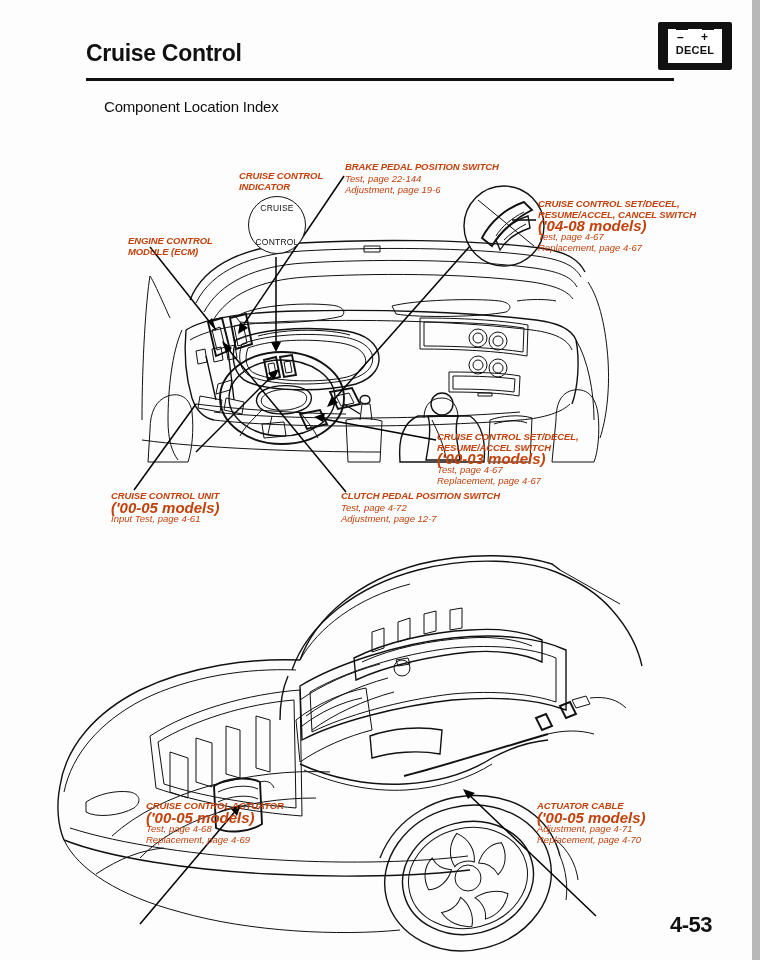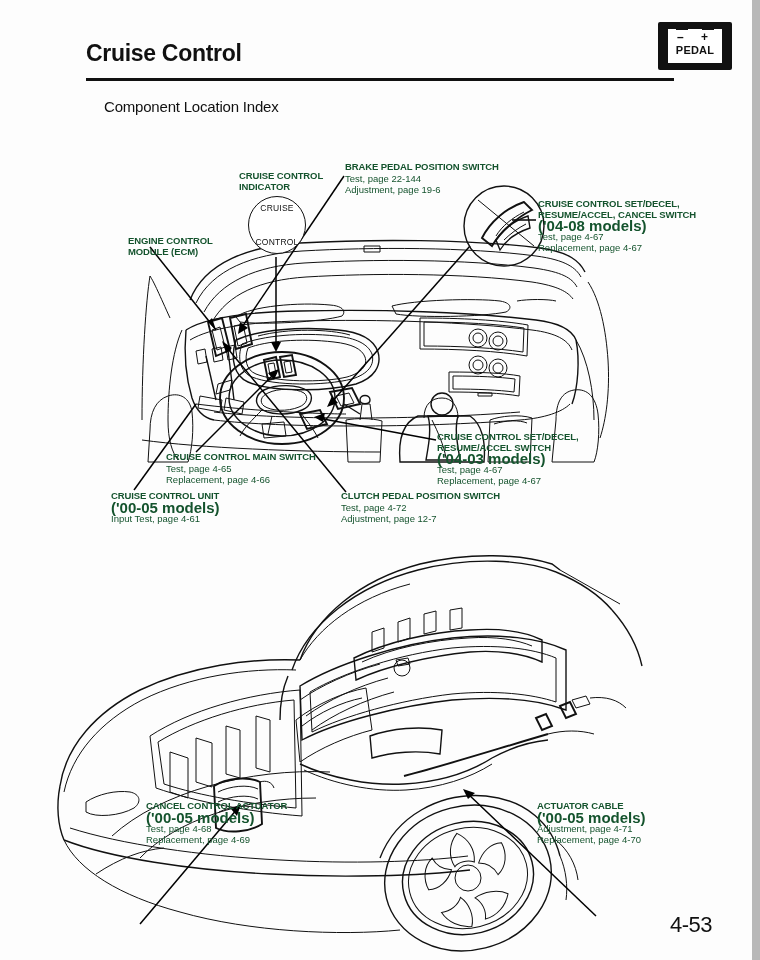--- a/index.html
+++ b/index.html
@@ -35,33 +35,33 @@
   #engine-tab .sym.plus{left:33px;}
   #engine-tab .etext{
     position:absolute;left:0;right:0;top:15px;text-align:center;
     font-size:11px;font-weight:bold;color:#111;letter-spacing:.2px;
   }
   #section-title{
     position:absolute;left:104px;top:98px;
     font-size:15px;font-weight:normal;color:#111;letter-spacing:-.2px;
   }
   
-  .callout{position:absolute;color:#14532d;}
+  .callout{position:absolute;color:#c2410c;font-style:italic;}
   .callout .hd{font-size:9.5px;font-weight:bold;line-height:10.5px;letter-spacing:-.1px;}
   .callout .sub{font-size:15px;font-weight:bold;line-height:11px;}
   .callout .ln{font-size:9.5px;line-height:11px;}
   
   svg.art{position:absolute;left:0;top:0;overflow:visible;}
   .ln-s{fill:none;stroke:#111;stroke-width:1;}
   .ln-m{fill:none;stroke:#111;stroke-width:1.4;}
   .ln-b{fill:none;stroke:#111;stroke-width:1.9;}
   .lead{fill:none;stroke:#000;stroke-width:1.5;}
   #page-number{
     position:absolute;right:40px;top:912px;
-    font-size:22px;font-weight:normal;color:#111;letter-spacing:-.5px;
+    font-size:22px;font-weight:bold;color:#111;letter-spacing:-.5px;
   }
   .ind-circle{
     position:absolute;width:56px;height:56px;border:1.6px solid #111;border-radius:50%;
     background:#fff;display:flex;flex-direction:column;align-items:center;justify-content:center;gap:24px;
   }
   .ind-circle span{font-size:8.5px;line-height:10px;color:#111;letter-spacing:.2px;}
 </style>
 </head>
 <body>
 
@@ -69,21 +69,21 @@
 
   <div id="chapter-title">Cruise Control</div>
   <div id="header-rule"></div>
 
   <div id="engine-tab">
     <div class="battery">
       <div class="term l"></div>
       <div class="term r"></div>
       <div class="sym minus">–</div>
       <div class="sym plus">+</div>
-      <div class="etext">PEDAL</div>
+      <div class="etext">DECEL</div>
     </div>
   </div>
 
   <div id="section-title">Component Location Index</div>
 
   <svg class="art" id="fig-dash" width="760" height="560" viewBox="0 0 760 560">
 
     <path class="ln-m" d="M190 300 C 205 262 250 246 300 243 C 370 239 470 239 540 248 C 570 252 580 262 585 272"></path>
     <path class="ln-s" d="M196 303 C 212 270 252 254 302 251 C 372 247 468 247 536 256 C 566 260 576 268 581 277"></path>
     <path class="ln-s" d="M204 312 C 220 282 256 266 304 263 C 372 259 466 259 534 268 C 562 272 572 278 577 287"></path>
@@ -341,48 +341,43 @@
   </div>
 
   <div class="callout" style="left:538px;top:199px">
     <div class="hd">CRUISE CONTROL SET/DECEL,</div>
     <div class="hd">RESUME/ACCEL, CANCEL SWITCH</div>
     <div class="sub">('04-08 models)</div>
     <div class="ln">Test, page 4-67</div>
     <div class="ln">Replacement, page 4-67</div>
   </div>
 
-  <div class="callout" style="left:166px;top:452px">
-    <div class="hd">CRUISE CONTROL MAIN SWITCH</div>
-    <div class="ln">Test, page 4-65</div>
-    <div class="ln">Replacement, page 4-66</div>
-  </div>
 
   <div class="callout" style="left:111px;top:491px">
     <div class="hd">CRUISE CONTROL UNIT</div>
     <div class="sub">('00-05 models)</div>
     <div class="ln">Input Test, page 4-61</div>
   </div>
 
   <div class="callout" style="left:341px;top:491px">
     <div class="hd">CLUTCH PEDAL POSITION SWITCH</div>
     <div class="ln">Test, page 4-72</div>
     <div class="ln">Adjustment, page 12-7</div>
   </div>
 
   <div class="callout" style="left:437px;top:432px">
     <div class="hd">CRUISE CONTROL SET/DECEL,</div>
     <div class="hd">RESUME/ACCEL SWITCH</div>
-    <div class="sub">('04-03 models)</div>
+    <div class="sub">('00-03 models)</div>
     <div class="ln">Test, page 4-67</div>
     <div class="ln">Replacement, page 4-67</div>
   </div>
 
   <div class="callout" style="left:146px;top:801px">
-    <div class="hd">CANCEL CONTROL ACTUATOR</div>
+    <div class="hd">CRUISE CONTROL ACTUATOR</div>
     <div class="sub">('00-05 models)</div>
     <div class="ln">Test, page 4-68</div>
     <div class="ln">Replacement, page 4-69</div>
   </div>
 
   <div class="callout" style="left:537px;top:801px">
     <div class="hd">ACTUATOR CABLE</div>
     <div class="sub">('00-05 models)</div>
     <div class="ln">Adjustment, page 4-71</div>
     <div class="ln">Replacement, page 4-70</div>

